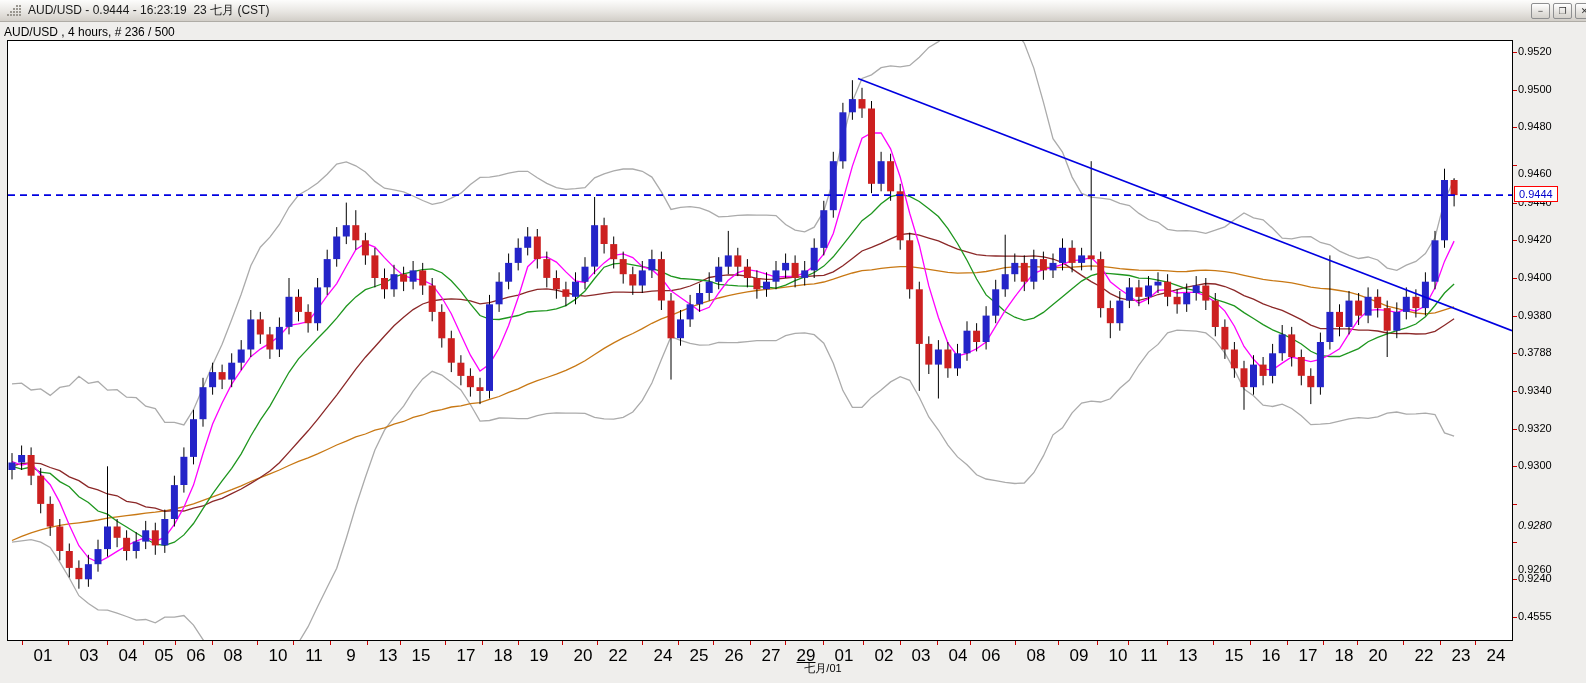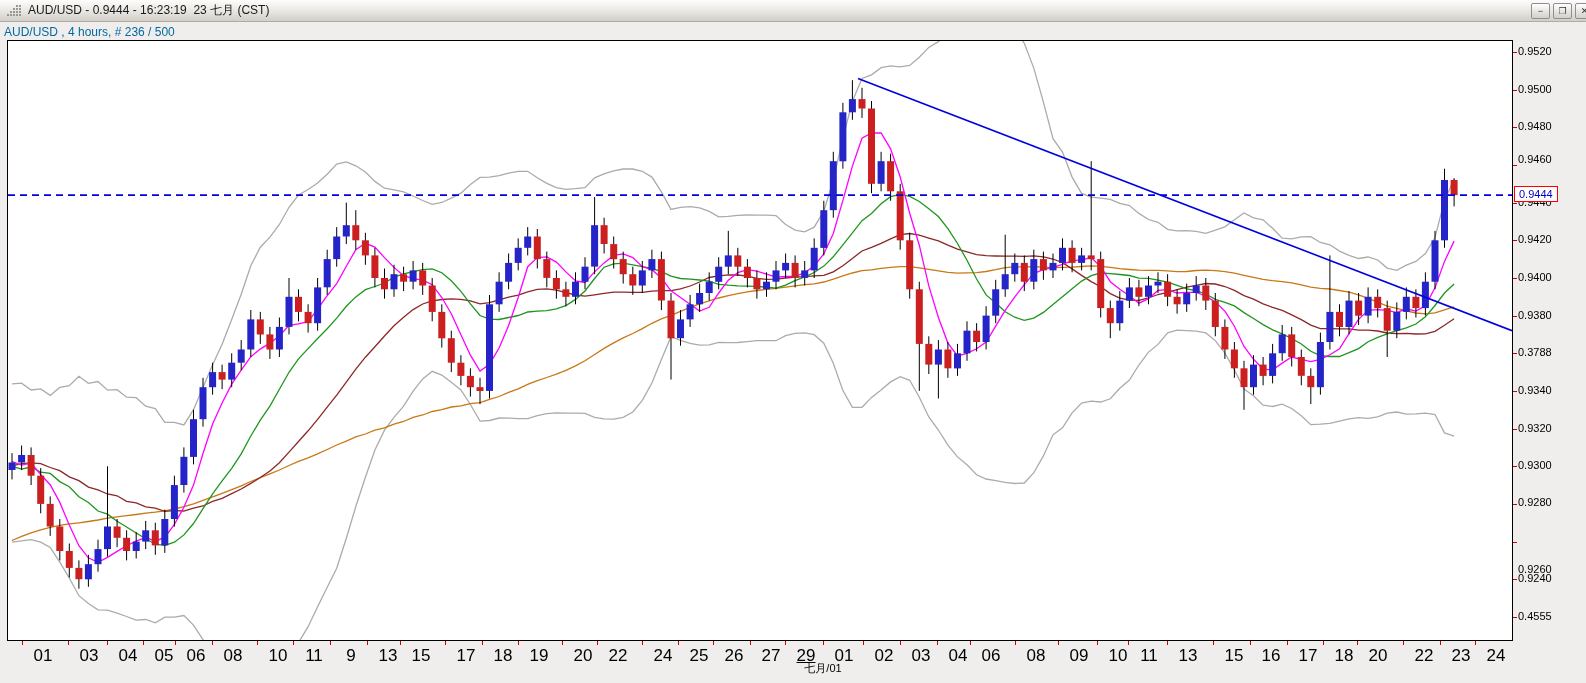--- a/index.html
+++ b/index.html
@@ -13,21 +13,21 @@
     border-bottom:1px solid #AFACA6; display:flex; align-items:center; }
   #title-icon { width:15px; height:13px; margin:0 6px 0 7px; display:inline-block; }
   #window-title { font-size:12px; color:#1a1a1a; white-space:pre; }
   #win-buttons { position:absolute; right:-8px; top:3px; display:flex; gap:3px; }
   .winbtn { width:19px; height:16px; font-size:9px; line-height:13px; color:#333;
     background:linear-gradient(#FFFFFF,#E4E2DE 60%,#D4D1CB);
     border:1px solid #8E8F90; border-radius:2px; text-align:center; cursor:default; padding:0; }
 
   
   #infobar { position:absolute; left:0; top:23px; width:1586px; height:17px; }
-  #chart-info { position:absolute; left:4px; top:2px; font-size:12px; color:#0369a1; white-space:pre; }
+  #chart-info { position:absolute; left:4px; top:2px; font-size:12px; color:#000000; white-space:pre; }
 
   
   #plot { position:absolute; left:7px; top:40px; width:1506px; height:601px;
     background:#FFFFFF; border:1px solid #000; }
   #chart-svg { position:absolute; left:0; top:0; }
 
   
   .ylabel { position:absolute; left:1518px; font-size:11px; color:#000; }
   .ymark  { position:absolute; left:1513px; width:4px; height:1px; background:#CC0000; }
   .xlabel { position:absolute; top:646px; font-size:17px; color:#000; transform:translateX(-50%);margin-left:21px; }
@@ -243,39 +243,39 @@
       </svg>
   </div>
 
   <div id="y-axis">
       <div class="ylabel" style="top: 45px;">0.9520</div>
       <div class="ymark" style="top: 52px;"></div>
       <div class="ylabel" style="top: 82.66px;">0.9500</div>
       <div class="ymark" style="top: 89.66px;"></div>
       <div class="ylabel" style="top: 120.32px;">0.9480</div>
       <div class="ymark" style="top: 127.32px;"></div>
-      <div class="ylabel" style="top: 153px;">0.9460</div>
+      <div class="ylabel" style="top: 167px;">0.9460</div>
       <div class="ymark" style="top: 164.98px;"></div>
       <div class="ylabel" style="top: 195.64px;">0.9440</div>
       <div class="ymark" style="top: 202.64px;"></div>
       <div class="ylabel" style="top: 233.3px;">0.9420</div>
       <div class="ymark" style="top: 240.3px;"></div>
       <div class="ylabel" style="top: 270.96px;">0.9400</div>
       <div class="ymark" style="top: 277.96px;"></div>
       <div class="ylabel" style="top: 308.62px; text-align: right;">0.9380</div>
       <div class="ymark" style="top: 315.62px;"></div>
       <div class="ylabel" style="top: 346.28px;">0.3788</div>
       <div class="ymark" style="top: 353.28px;"></div>
       <div class="ylabel" style="top: 383.94px;">0.9340</div>
       <div class="ymark" style="top: 390.94px;"></div>
       <div class="ylabel" style="top: 421.6px;">0.9320</div>
       <div class="ymark" style="top: 428.6px;"></div>
       <div class="ylabel" style="top: 459.26px;">0.9300</div>
       <div class="ymark" style="top: 466.26px;"></div>
-      <div class="ylabel" style="top: 496px;">0.9280</div>
+      <div class="ylabel" style="top: 519px; font-style: italic;">0.9280</div>
       <div class="ymark" style="top: 503.92px;"></div>
       <div class="ylabel" style="top: 534.58px; margin-top: 28px;">0.9260</div>
       <div class="ymark" style="top: 541.58px;"></div>
       <div class="ylabel" style="top: 572.24px;">0.9240</div>
       <div class="ymark" style="top: 579.24px;"></div>
       <div class="ylabel" style="top: 609.9px;">0.4555</div>
       <div class="ymark" style="top: 616.9px;"></div>
     </div>
   <div id="x-axis">
       <div class="xlabel" style="left: 22px;">01</div>

